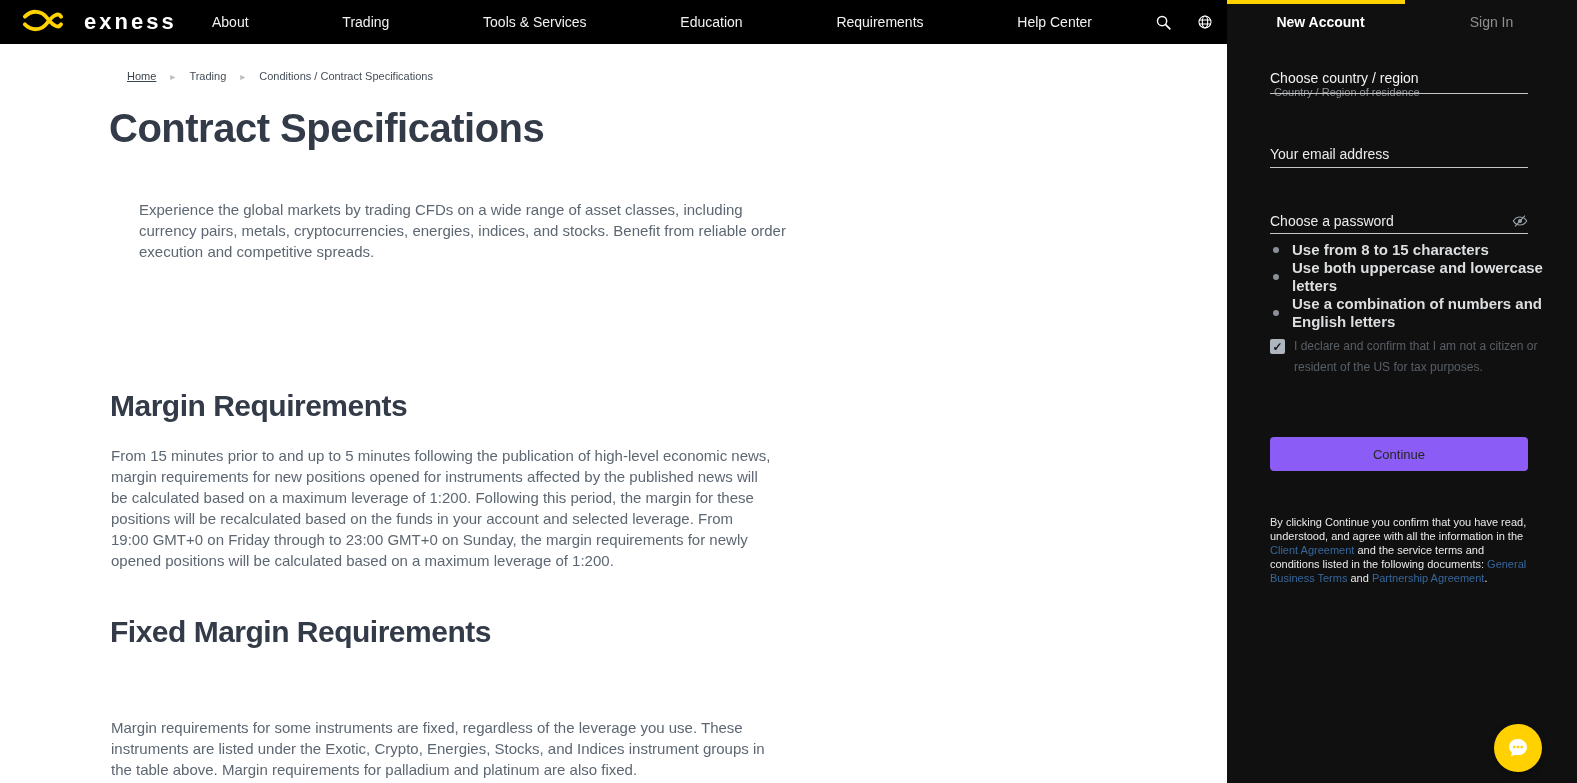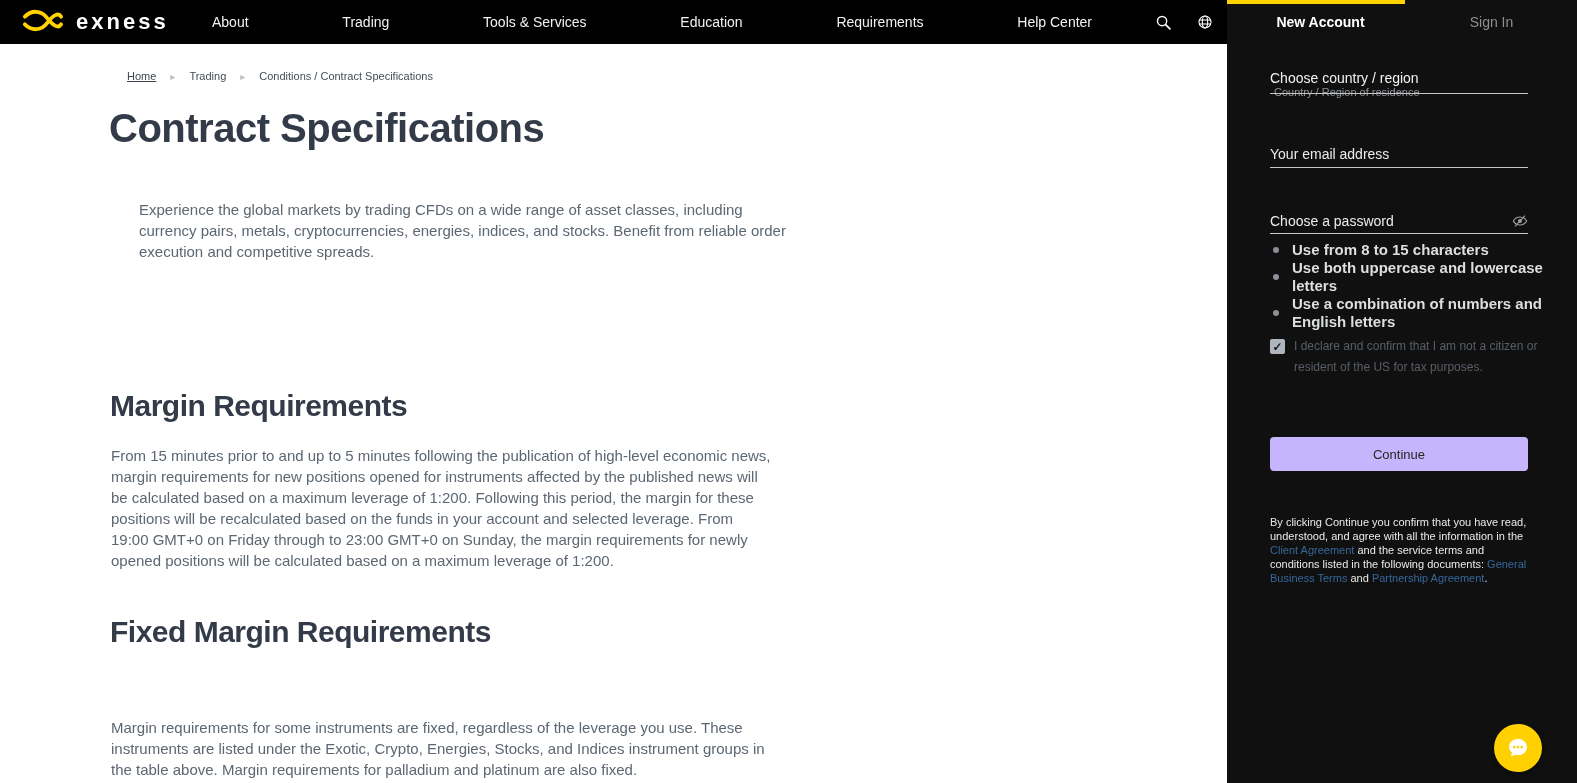--- a/index.html
+++ b/index.html
@@ -3,21 +3,21 @@
 <meta charset="utf-8">
 <style>
   * { margin:0; padding:0; box-sizing:border-box; }
   html,body { width:1577px; height:783px; overflow:hidden; background:#fff;
               font-family:"Liberation Sans", sans-serif; }
   .page { position:relative; width:1577px; height:783px; background:#fff; }
 
   
   .topnav { position:absolute; top:0; left:0; width:1227px; height:44px; background:#000;
             display:flex; align-items:center; }
-  .logo { display:flex; align-items:center; gap:12px; margin-left:22px; }
+  .logo { display:flex; align-items:center; gap:20px; margin-left:22px; }
   .logo-text { color:#fff; font-size:22px; font-weight:700; letter-spacing:3px; }
   .nav-menu { position:absolute; left:212px; width:880px; display:flex; justify-content:space-between; }
   .nav-item { color:#f2f2f2; font-size:14px; cursor:pointer; white-space:nowrap; }
   .nav-icons { position:absolute; right:14px; display:flex; align-items:center; gap:25px; }
   .nav-icon { cursor:pointer; display:flex; align-items:center; }
 
   
   .main { position:absolute; top:44px; left:0; width:1227px; height:739px; background:#fff; }
   .breadcrumb { position:absolute; top:26px; left:111px; display:flex; align-items:center;
                 gap:14px; font-size:11px; color:#454e58; }
@@ -57,21 +57,21 @@
   .rules li { display:flex; align-items:center; gap:13px; font-size:15px; color:#dcdee0;
               line-height:18px;font-weight:bold; }
   .rules li::before { content:""; width:6px; height:6px; border-radius:50%; background:#8b9096;
                       flex:0 0 auto; }
   .declare { position:absolute; left:43px; top:336px; width:268px; display:flex; gap:9px; }
   .checkbox { width:15px; height:15px; background:#aeb5bd; border-radius:2px; margin-top:3px;
               display:flex; align-items:center; justify-content:center; cursor:pointer;
               flex:0 0 auto; color:#14181c; font-size:12px; font-weight:700; }
   .declare-text { font-size:12px; line-height:21px; color:#585f66; }
   .continue-btn { position:absolute; left:43px; top:437px; width:258px; height:34px;
-                  background:#c4b5fd; border:none; border-radius:4px; font-size:13px;
+                  background:#8b5cf6; border:none; border-radius:4px; font-size:13px;
                   color:#262626; cursor:pointer; font-family:"Liberation Sans", sans-serif; }
   .legal { position:absolute; left:43px; top:515px; width:264px; font-size:11px;
            line-height:14px; color:#e9eaeb; }
   .legal a { color:#36679b; text-decoration:none; cursor:pointer; }
 
   
   .chat-fab { position:absolute; left:1494px; top:724px; width:48px; height:48px;
               border-radius:50%; background:#ffd100; display:flex; align-items:center;
               justify-content:center; cursor:pointer; box-shadow:0 2px 6px rgba(0,0,0,.4); }
 </style>

